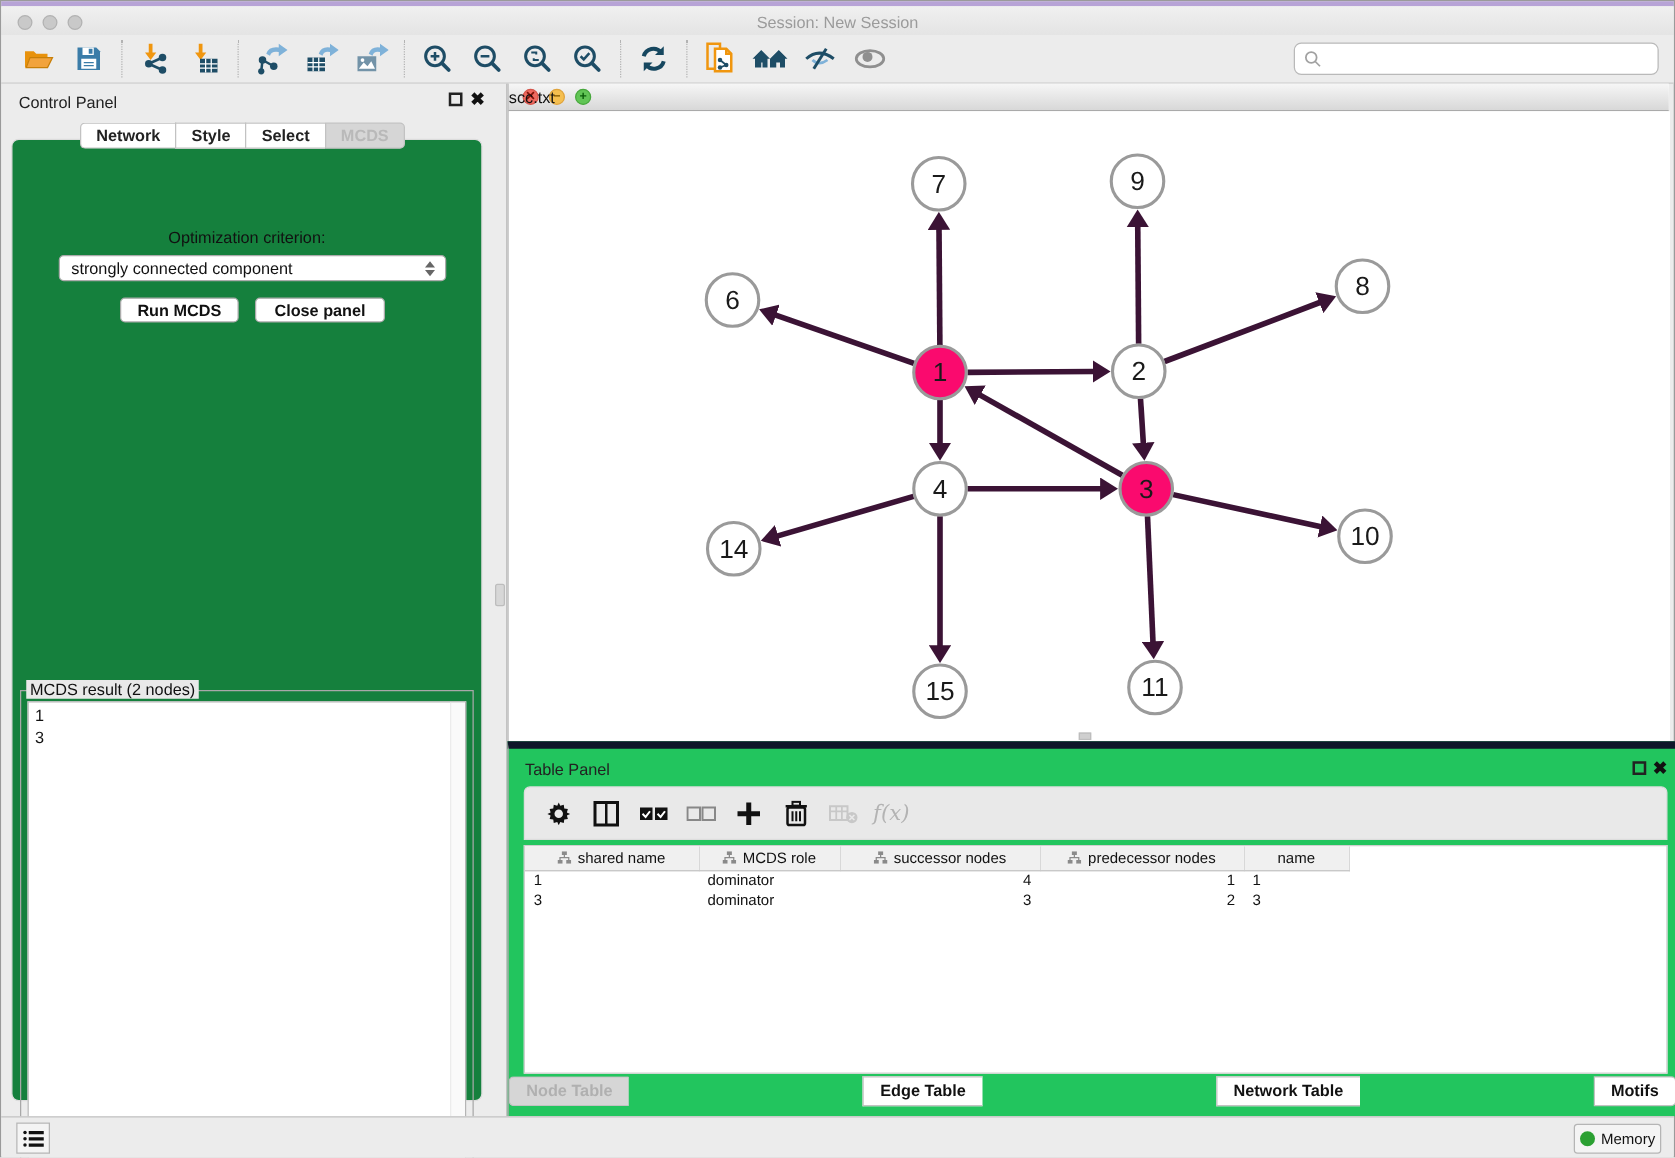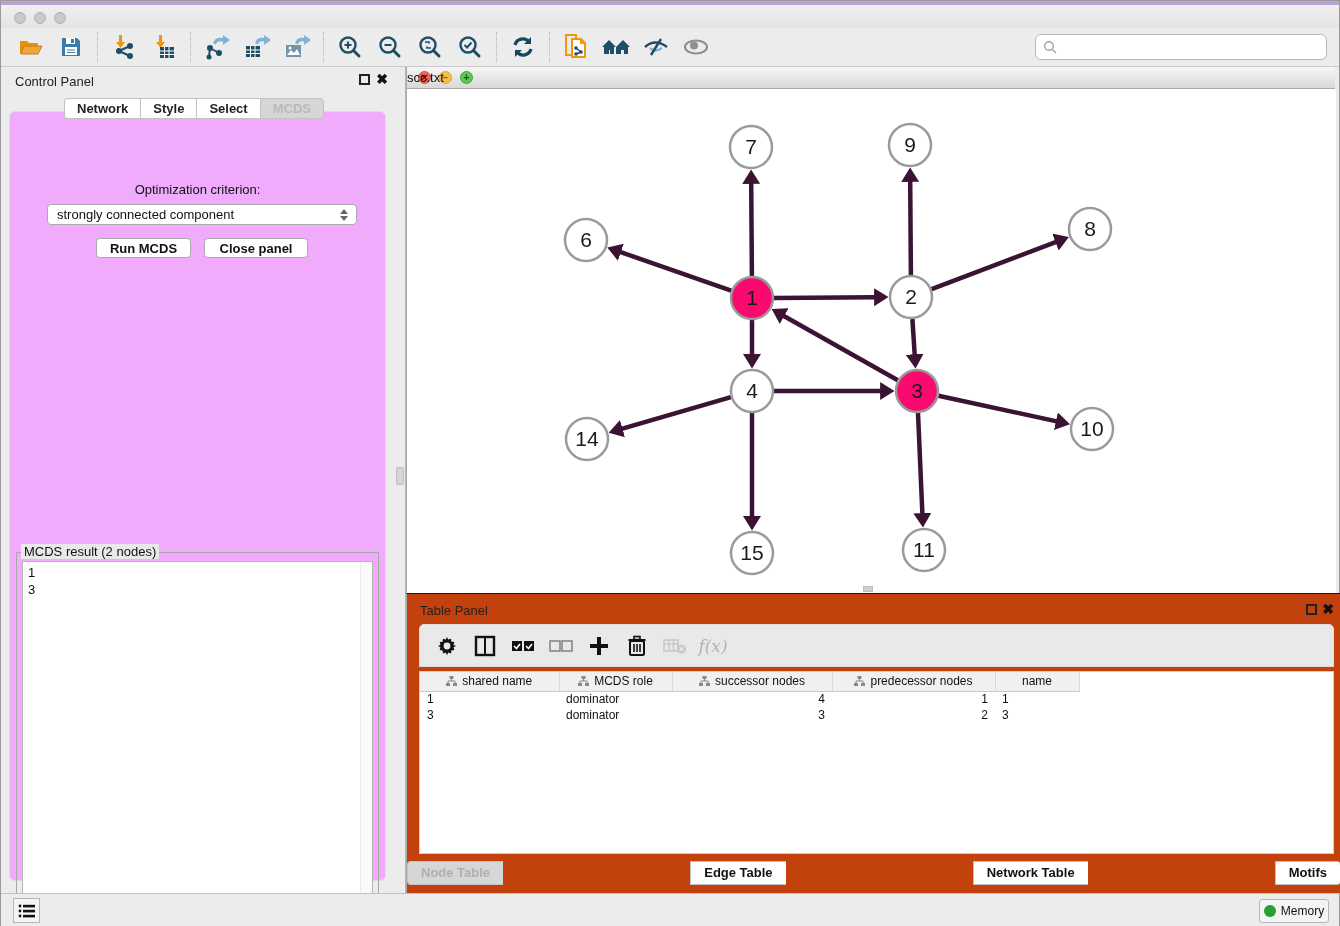--- a/index.html
+++ b/index.html
@@ -25,21 +25,21 @@
   #control-panel { position:absolute; left:0; top:66px; width:393px; height:826px; background:#ececec; }
   #cp-header { position:absolute; left:0; top:0; width:100%; height:28px;text-align:center; }
   #cp-title { position:absolute; left:14px; top:7px; font-size:13px; color:#222; }
   .panel-float { position:absolute; top:7px; width:11px; height:11px; border:2px solid #222; }
   .panel-close { position:absolute; top:5px; font-size:14px; font-weight:bold; color:#111; line-height:14px; }
   #cp-float { right:24px; } #cp-close { right:6px; }
   #cp-tabs { position:absolute; left:63px; top:31px; height:21px; display:flex; }
   .cp-tab { font-size:13px; font-weight:bold; color:#222; background:#ffffff; border:1px solid #c2c2c2; border-right:none; padding:2px 12px 3px; }
   .cp-tab:first-child { border-radius:4px 0 0 4px; }
   .cp-tab.disabled-selected { background:#d6d6d6; color:#b9b9b9; border:1px solid #c2c2c2; border-radius:0 4px 4px 0; }
-  #cp-body { position:absolute; left:8px; top:44px; width:377px; height:770px; background:#f0abfc; border:1px solid #dcdcdc; border-radius:6px; }
+  #cp-body { position:absolute; left:8px; top:44px; width:377px; height:770px; background:#15803d; border:1px solid #dcdcdc; border-radius:6px; }
   #opt-label { position:absolute; left:0; top:70px; width:100%; text-align:center; font-size:13px; color:#111; }
   #criterion-select { position:absolute; left:37px; top:92px; width:310px; height:21px; background:#fff; border:1px solid #ababab; border-radius:4px; font-size:13px; color:#111; display:flex; align-items:center; padding-left:9px; }
   #criterion-stepper { position:absolute; right:6px; top:2px; width:12px; height:16px; display:flex; flex-direction:column; align-items:center; justify-content:center; gap:2px; }
   .step-up { width:0; height:0; border-left:4px solid transparent; border-right:4px solid transparent; border-bottom:5px solid #666; }
   .step-down { width:0; height:0; border-left:4px solid transparent; border-right:4px solid transparent; border-top:5px solid #666; }
   .cp-btn { position:absolute; top:126px; height:20px; background:#fff; border:1px solid #ababab; border-radius:4px; font-size:13px; font-weight:bold; color:#111; display:flex; align-items:center; justify-content:center; }
   #run-btn { left:86px; width:95px; }
   #close-panel-btn { left:194px; width:104px; }
   #result-group { position:absolute; left:6px; top:440px; width:363px; height:382px; border:1px solid #a8a8a8; }
   #result-legend { position:absolute; left:4px; top:-9px; background:#e9e9e9; font-size:13px; color:#111; padding:0 3px; }
@@ -55,21 +55,21 @@
   #net-titlebar { position:absolute; left:0; top:0; width:100%; height:22px; background:linear-gradient(#f6f6f6,#d8d8d8); border-bottom:1px solid #aaaaaa; }
   .nt-dot { position:absolute; top:4px; width:13px; height:13px; border-radius:50%; font-size:10px; font-weight:bold; text-align:center; line-height:12px; }
   #nt-close { left:11px; background:#ee6a5f; border:1px solid #d5544a; color:#7e1007; }
   #nt-min { left:32px; background:#f5bf4f; border:1px solid #dfa33c; color:#8a5d00; }
   #nt-max { left:53px; background:#61c555; border:1px solid #47a73c; color:#0a5d0a; }
   #net-title { position:absolute; top:3px; left:0; width:100%; text-align:left; font-size:13px; color:#111; }
   #net-canvas { position:absolute; left:0; top:22px; width:929px; height:504px; background:#ffffff; }
   #canvas-thumb { position:absolute; left:456px; bottom:1px; width:10px; height:6px; background:#cfcfcf; border:1px solid #bdbdbd; }
 
   
-  #table-panel { position:absolute; left:405px; top:592px; width:935px; height:300px; background:#c2410c; border-left:1px solid #a9a9a9; border-top:1px solid #0f172a; }
+  #table-panel { position:absolute; left:405px; top:592px; width:935px; height:300px; background:#22c55e; border-left:1px solid #a9a9a9; border-top:6px solid #0f172a; }
   #tp-title { position:absolute; left:13px; top:9px; font-size:13px; color:#222; }
   #tp-float { right:24px; top:10px; } #tp-close { right:7px; top:8px; }
   #tp-toolbar { position:absolute; left:12px; top:30px; width:915px; height:43px; background:#e9e9e9; border:1px solid #dddddd; border-radius:5px 5px 0 0; display:flex; align-items:center; padding-left:10px; gap:4px; }
   .tp-ico { width:34px; height:30px; display:flex; align-items:center; justify-content:center; }
   #fx-label { font-family:"DejaVu Serif", serif; font-style:italic; font-size:17px; color:#b3b3b3; }
   #tp-table-wrap { position:absolute; left:12px; top:77px; width:915px; height:183px; background:#ffffff; border:1px solid #cfcfcf; overflow:hidden; }
   table#node-table { border-collapse:collapse; table-layout:fixed; }
   #node-table thead th { height:19px; background:#f0f0f0; border-bottom:1px solid #c9c9c9; border-right:1px solid #d8d8d8; font-size:12px; font-weight:normal; color:#111; text-align:center; position:relative; }
   #node-table thead th .hdr-inner { display:flex; align-items:center; justify-content:center; gap:5px; }
   #node-table td { font-size:12px; color:#111; height:16px; padding:0 7px; white-space:nowrap; }
@@ -89,20 +89,21 @@
 </head>
 <body>
 
 <div id="app">
 
   <div id="accent-strip"></div>
   <div id="titlebar">
     <span class="tl-dot" style="left:13px"></span>
     <span class="tl-dot" style="left:33px"></span>
     <span class="tl-dot" style="left:53px"></span>
+    <div id="win-title">Session: New Session</div>
   </div>
 
   <div id="toolbar">
     <span class="tb-btn">
       <svg width="26" height="24" viewBox="0 0 26 24">
           <path d="M2,6 h7 l2,2 h9 v3 H6 L3,19 H2 z" fill="#e8920c"></path>
           <path d="M6,11 h18 l-4,8 H3 z" fill="#f2a33c" stroke="#c87f08"></path>
         </svg>
     </span>
     <span class="tb-btn">

